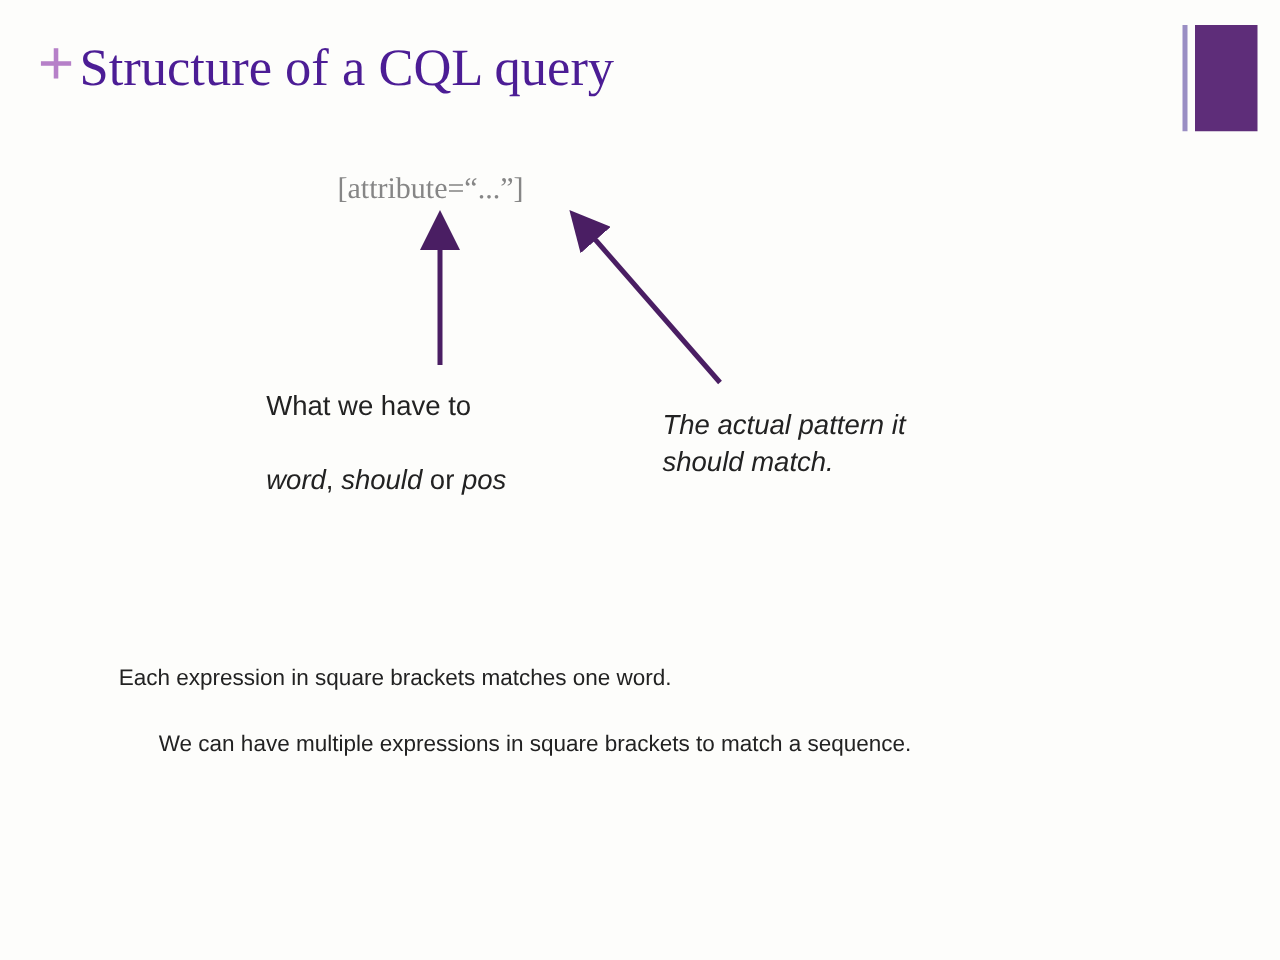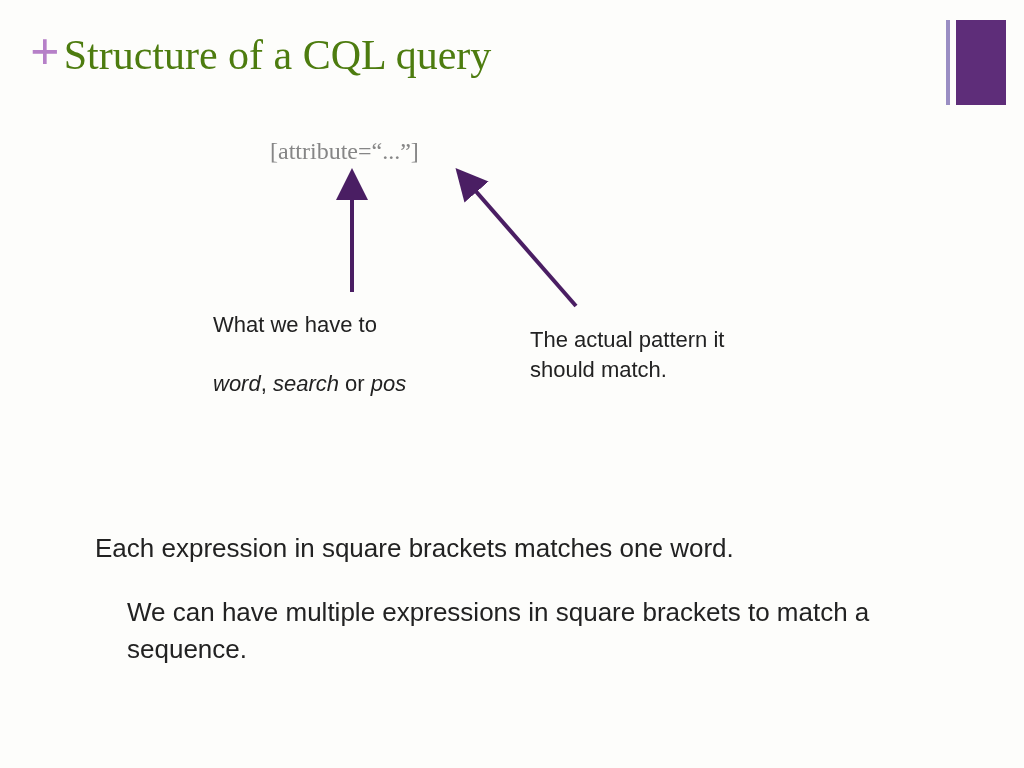--- a/index.html
+++ b/index.html
@@ -40,21 +40,21 @@
     font-family: Georgia, 'Times New Roman', serif;
     font-size: 52px;
     font-weight: bold;
     color: #b680c8;
     margin-right: 4px;
     line-height: 1;
   }
   .title {
     font-family: Georgia, 'Times New Roman', serif;
     font-size: 42px;
-    color: #4d7c0f;
+    color: #4c1d95;
     line-height: 1;
   }
   .syntax {
     position: absolute;
     top: 138px;
     left: 270px;
     font-family: Georgia, 'Times New Roman', serif;
     font-size: 24px;
     color: #868686;
   }
@@ -68,28 +68,29 @@
     line-height: 1.35;
   }
   .label-right {
     position: absolute;
     top: 325px;
     left: 530px;
     width: 270px;
     font-size: 22px;
     color: #222;
     line-height: 1.35;
+    font-style: italic;
   }
   .italic { font-style: italic; margin-top: 16px; }
   .body-text {
     position: absolute;
     top: 530px;
     left: 95px;
     width: 840px;
-    font-size: 26px;
+    font-size: 18px;
     color: #222;
     line-height: 1.4;
   }
   .para2 { margin-top: 28px; margin-left: 32px; }
   svg.arrows {
     position: absolute;
     top: 0;
     left: 0;
     pointer-events: none;
   }
@@ -115,21 +116,21 @@
       <path d="M0,0 L8,4 L0,8 Z" fill="#4a1e63"></path>
     </marker>
   </defs>
   <line x1="352" y1="292" x2="352" y2="184" stroke="#4a1e63" stroke-width="4" marker-end="url(#arrowhead)"></line>
   <line x1="576" y1="306" x2="466" y2="180" stroke="#4a1e63" stroke-width="4" marker-end="url(#arrowhead)"></line>
 </svg>
 
 <div class="label-left">
   <span>What we have to</span><br>
   <br>
-  <span class="italic">word</span><span>, </span><span class="italic">search</span><span> or </span><span class="italic">pos</span>
+  <span class="italic">word</span><span>, </span><span class="italic">should</span><span> or </span><span class="italic">pos</span>
 </div>
 
 <div class="label-right">
   <span>The actual pattern it</span><br>
   <span>should match.</span>
 </div>
 
 <div class="body-text">
   <div>Each expression in square brackets matches one word.</div>
   <div class="para2">We can have multiple expressions in square brackets to match a sequence.</div>

